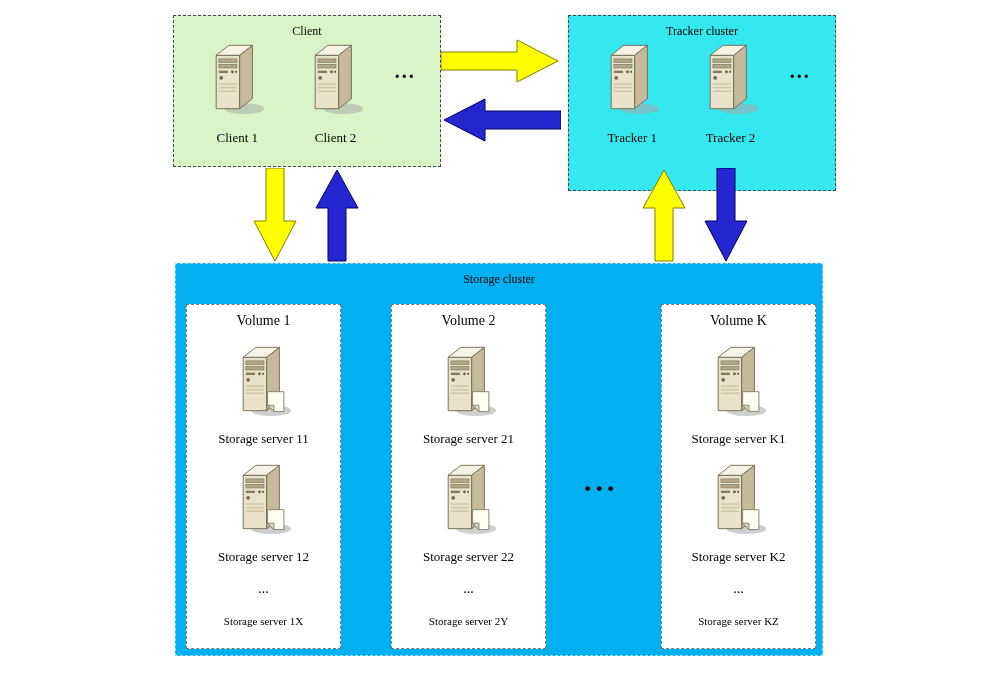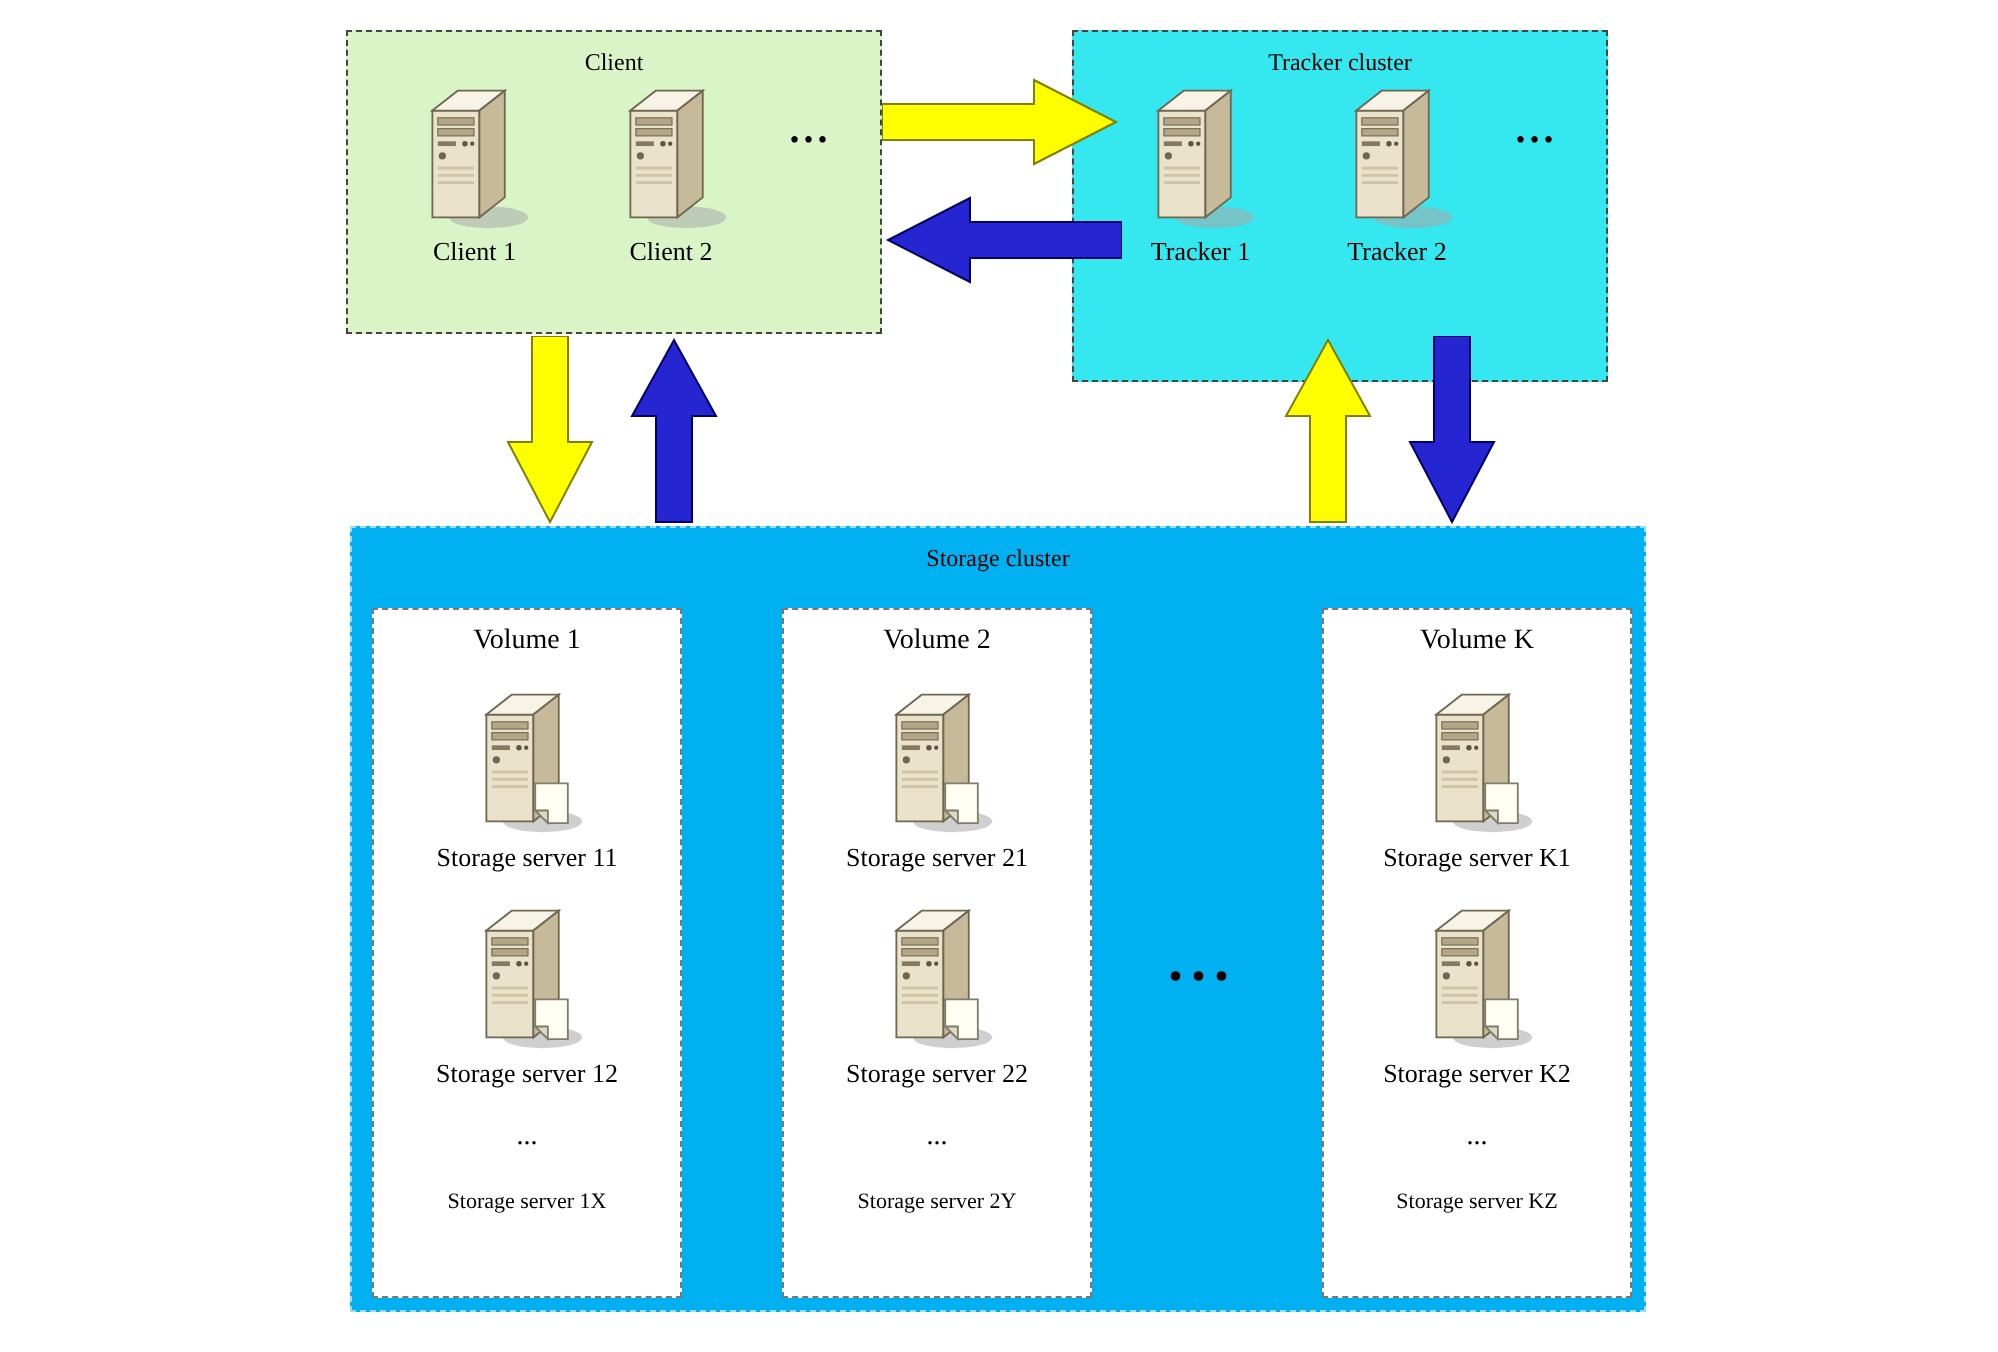--- a/index.html
+++ b/index.html
@@ -2,37 +2,37 @@
 <html><head>
 <meta charset="utf-8">
 <style>
   html,body{margin:0;padding:0;background:#ffffff;}
   .canvas{
     position:relative;width:999px;height:676px;background:#ffffff;
     font-family:"Liberation Serif", serif;color:#000;overflow:hidden;
   }
   .box{position:absolute;box-sizing:border-box;}
   .client-box{left:173px;top:15px;width:268px;height:152px;background:#d9f5c8;border:1.5px dashed #444;}
-  .tracker-box{left:536px;top:15px;width:268px;height:176px;background:#35e7ef;border:1.5px dashed #444;}
+  .tracker-box{left:568px;top:15px;width:268px;height:176px;background:#35e7ef;border:1.5px dashed #444;}
   .storage-box{left:175px;top:263px;width:648px;height:393px;background:#00b0f0;border:1.5px dashed #9adbee;}
   .box-title{text-align:center;font-size:12px;padding-top:8px;}
   .cluster-row{display:flex;justify-content:space-evenly;align-items:flex-end;padding:0 4px;margin-top:0px;}
   .node{display:flex;flex-direction:column;align-items:center;width:78px;}
-  .node-label{font-size:13px;margin-top:3px;white-space:nowrap;}
+  .node-label{font-size:13px;margin-top:15px;white-space:nowrap;}
   .srv{width:58px;height:76px;display:block;}
   .dots{font-size:20px;font-weight:bold;align-self:center;margin-bottom:42px;letter-spacing:2px;}
   .volume{
     position:absolute;top:40px;width:155px;height:345px;background:#ffffff;
     border:1.5px dashed #777;box-sizing:border-box;
     display:flex;flex-direction:column;align-items:center;
   }
   .vol-1{left:10px;} .vol-2{left:215px;} .vol-k{left:485px;}
   .vol-title{font-size:14px;margin-top:8px;}
   .vol-srv{margin-top:12px;}
-  .vol-label{font-size:13px;margin-top:4px;white-space:nowrap;}
+  .vol-label{font-size:13px;margin-top:14px;white-space:nowrap;}
   .vol-dots{font-size:14px;margin-top:16px;}
   .vol-last{font-size:11px;margin-top:18px;white-space:nowrap;}
   .storage-dots{position:absolute;left:408px;top:200px;font-size:30px;font-weight:bold;letter-spacing:4px;}
   .arrow{position:absolute;}
 </style>
 </head>
 <body>
 
 <div class="canvas">
 

